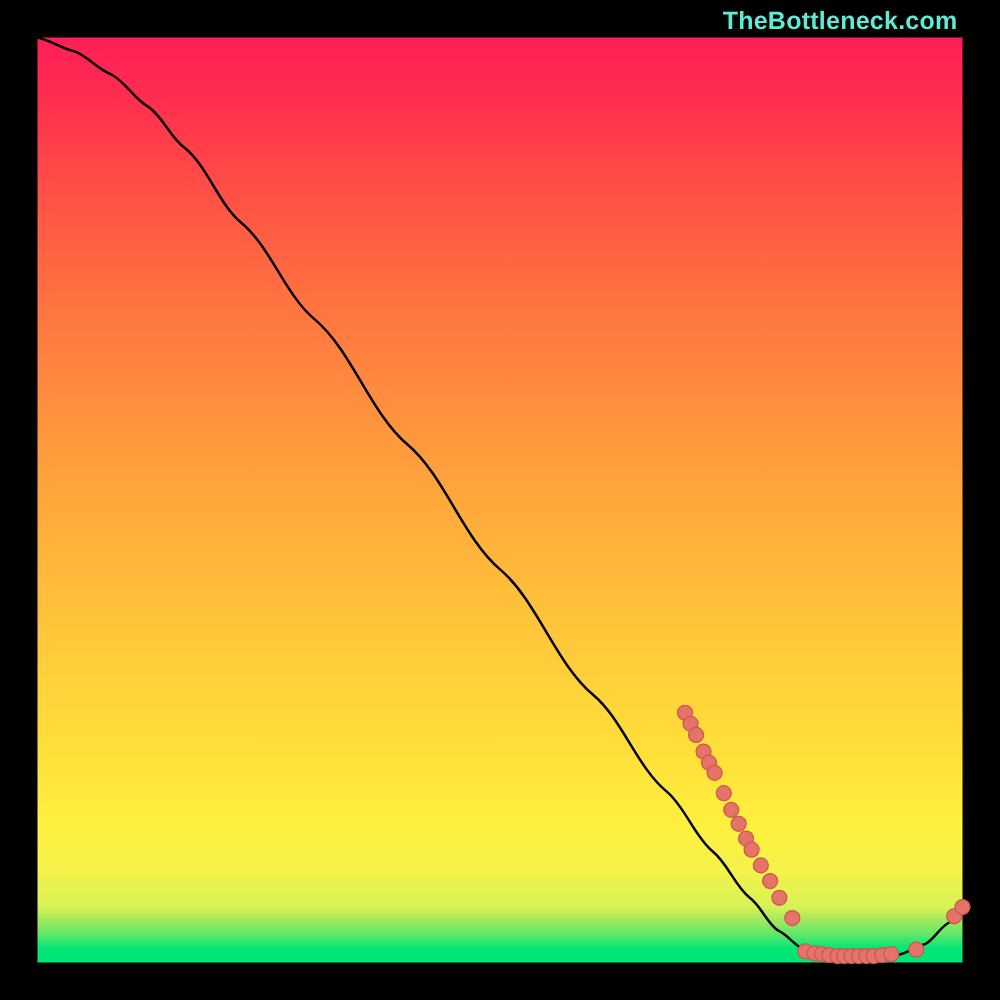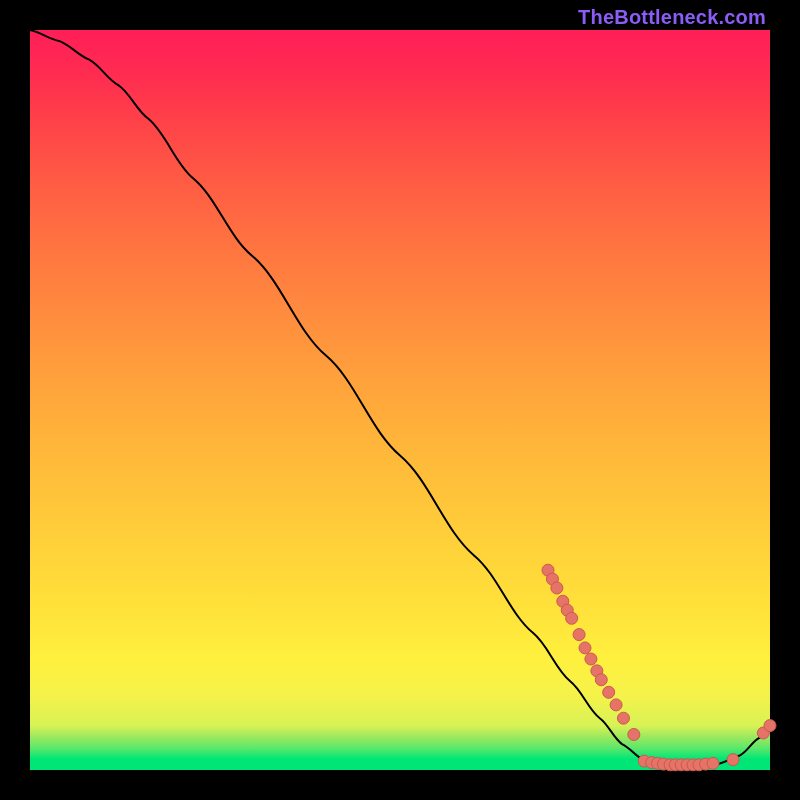--- a/index.html
+++ b/index.html
@@ -35,21 +35,21 @@
       #ff1e58 100%
     );
   }
   .watermark {
     position: absolute;
     top: 6px;
     right: 34px;
     font-family: Arial, Helvetica, sans-serif;
     font-size: 20px;
     font-weight: 600;
-    color: #8b5cf6;
+    color: #5eead4;
     letter-spacing: 0.2px;
   }
   svg.overlay {
     position: absolute;
     left: 30px;
     top: 30px;
     width: 740px;
     height: 740px;
     overflow: visible;
   }

